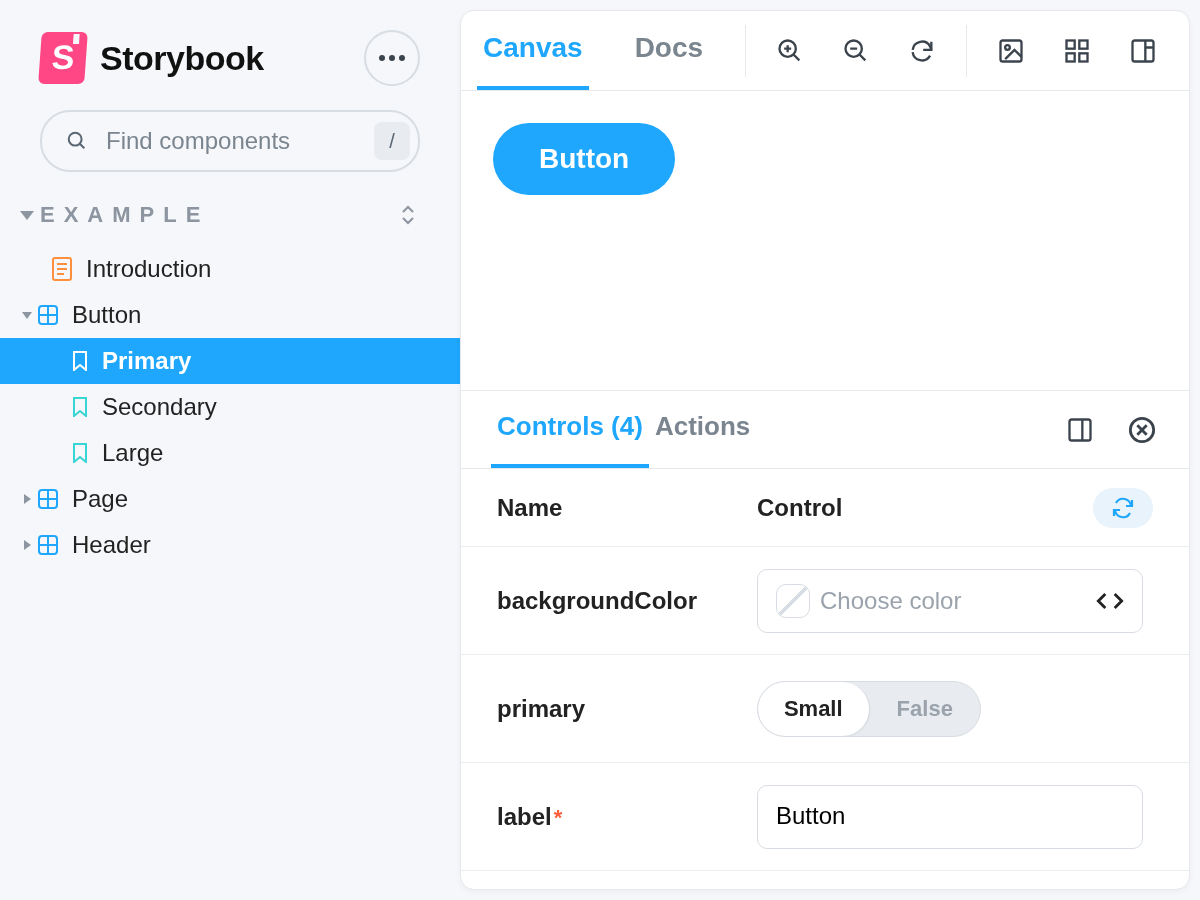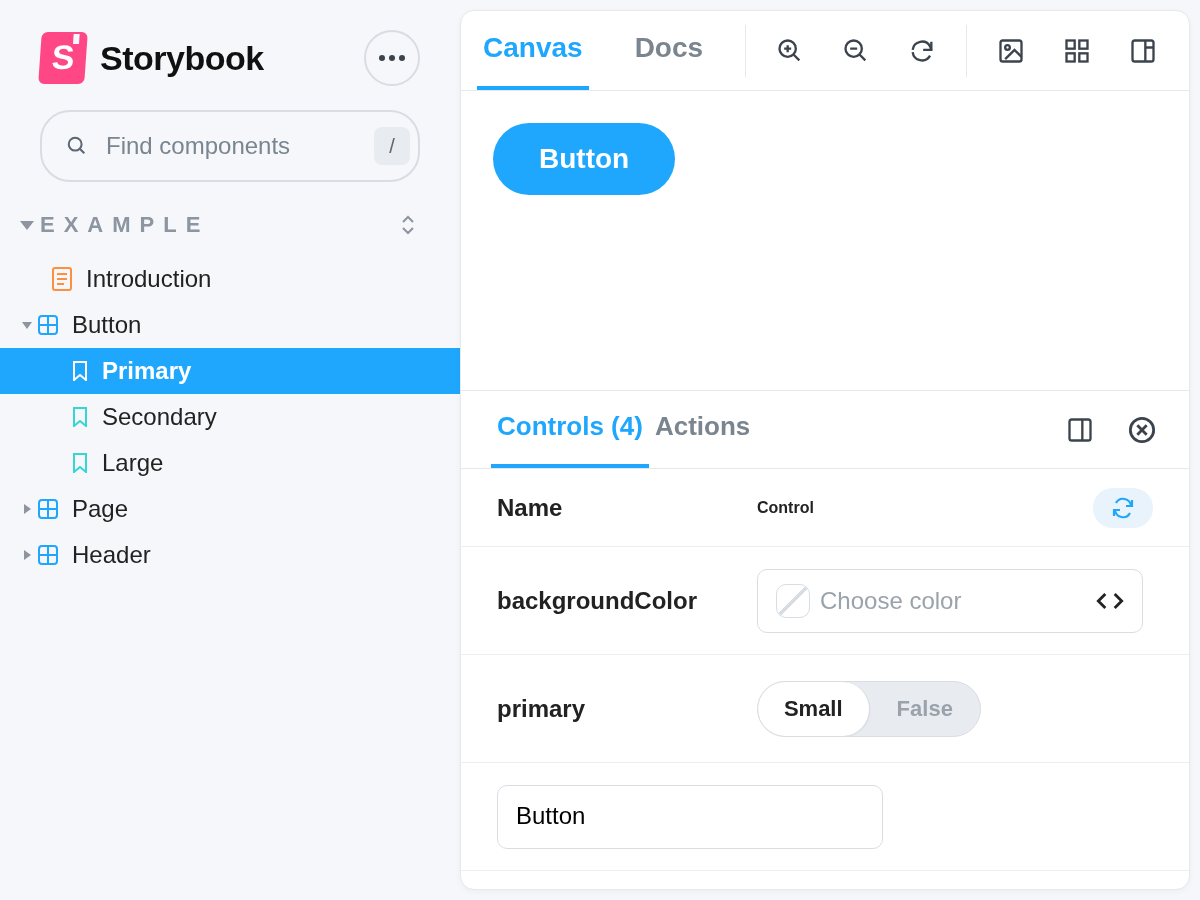--- a/index.html
+++ b/index.html
@@ -11,21 +11,21 @@
   .brand-row { display: flex; align-items: center; justify-content: space-between; padding: 0 40px 24px 40px; }
   .brand { display: flex; align-items: center; gap: 14px; }
   .brand-logo { width: 46px; height: 52px; background: #ff4785; border-radius: 6px; position: relative; transform: skewX(-4deg); }
   .brand-logo::before { content: "S"; position: absolute; top: 50%; left: 50%; transform: translate(-50%,-52%); color: #fff; font-weight: 800; font-size: 34px; font-family: Arial, sans-serif; }
   .brand-logo::after { content:""; position:absolute; top:2px; right:8px; width:6px; height:10px; background:#f5f7fa; }
   .brand-text { font-size: 34px; font-weight: 900; letter-spacing: -0.5px; color: #111; }
   .more-btn { width: 56px; height: 56px; border-radius: 50%; border: 2px solid #d8dde3; background: transparent; display:flex; align-items:center; justify-content:center; cursor:pointer; }
   .more-btn svg { width: 26px; height: 6px; }
 
   .search { margin: 0 40px 30px 40px; position: relative; }
-  .search input { width: 100%; height: 72px; border-radius: 30px; border: 2px solid #d8dde3; background: transparent; padding: 0 64px; font-size: 24px; color: #0369a1; outline: none; }
+  .search input { width: 100%; height: 62px; border-radius: 30px; border: 2px solid #d8dde3; background: transparent; padding: 0 64px; font-size: 24px; color: #0369a1; outline: none; }
   .search input::placeholder { color: #7a858f; }
   .search-icon { position: absolute; left: 26px; top: 50%; transform: translateY(-50%); width: 22px; height: 22px; color: #5a6673; }
   .slash-key { position: absolute; right: 10px; top: 50%; transform: translateY(-50%); width: 36px; height: 38px; border-radius: 8px; background: #e8ebef; display:flex; align-items:center; justify-content:center; color:#5a6673; font-size:20px; font-weight:500; }
 
   .section-header { display:flex; align-items:center; justify-content:space-between; padding: 0 40px 10px 20px; color:#8c95a0; }
   .section-header .left { display:flex; align-items:center; gap:6px; }
   .section-title { font-size: 22px; font-weight: 900; letter-spacing: 9px; text-transform: uppercase; }
   .tri-down { width:0; height:0; border-left:7px solid transparent; border-right:7px solid transparent; border-top:9px solid #8c95a0; }
   .sort-icon { width:24px; height:24px; color:#8c95a0; }
 
@@ -60,21 +60,21 @@
   .addon-tab { font-size:26px; font-weight:700; color:#7a858f; padding:22px 6px; border-bottom:4px solid transparent; cursor:pointer; }
   .addon-tab.active { color:#1ea7fd; border-bottom-color:#1ea7fd; }
   .addon-tools { display:flex; align-items:center; gap:28px; color:#3b444d; }
   .addon-tools .tb-btn { width:34px; height:34px; }
 
   .controls { flex:1; overflow:auto; }
   .ctrl-row { display:flex; align-items:center; padding: 0 36px; min-height:108px; border-bottom:1px solid #ebedf0; }
   .ctrl-row.head { min-height:78px; font-weight:700; color:#222; font-size:24px; }
   .ctrl-name { width:260px; font-size:24px; font-weight:700; color:#222; }
   .ctrl-control { flex:1; display:flex; align-items:center; }
-  .ctrl-head-control { flex:1; font-size:16px; font-weight:700; }
+  .ctrl-head-control { flex:1; font-size:24px; font-weight:700; }
   .reset-btn { width:60px; height:40px; border-radius:20px; background:#e9f3fb; display:flex; align-items:center; justify-content:center; cursor:pointer; border:none; }
   .reset-btn svg { width:24px; height:24px; color:#1ea7fd; }
 
   .color-box { flex:1; height:64px; border:1px solid #d8dde3; border-radius:10px; display:flex; align-items:center; padding:0 18px; gap:10px; max-width:386px; }
   .swatch { width:34px; height:34px; border-radius:10px; background:#fff; border:1px solid #d8dde3; position:relative; overflow:hidden; }
   .swatch::before { content:""; position:absolute; inset:0; background:linear-gradient(135deg, transparent 0 46%, #d8dde3 46% 54%, transparent 54% 100%); }
   .color-placeholder { font-size:24px; color:#9aa3ac; flex:1; }
   .code-toggle { width:28px; height:28px; color:#222; }
 
   .bool-toggle { display:flex; width:224px; height:56px; border-radius:28px; border:1px solid #d8dde3; background:#e8ebef; overflow:hidden; }
@@ -311,20 +311,21 @@
           <div class="ctrl-name">primary</div>
           <div class="ctrl-control">
             <div class="bool-toggle">
               <div class="bool-true">Small</div>
               <div class="bool-false">False</div>
             </div>
           </div>
         </div>
 
         <div class="ctrl-row">
+          <div class="ctrl-name"><span>label</span><span class="req">*</span></div>
           <div class="ctrl-control">
             <textarea class="text-input" rows="1" style="">Button</textarea>
           </div>
         </div>
       </div>
     </div>
   </main>
 </div>
 
 </body></html>

